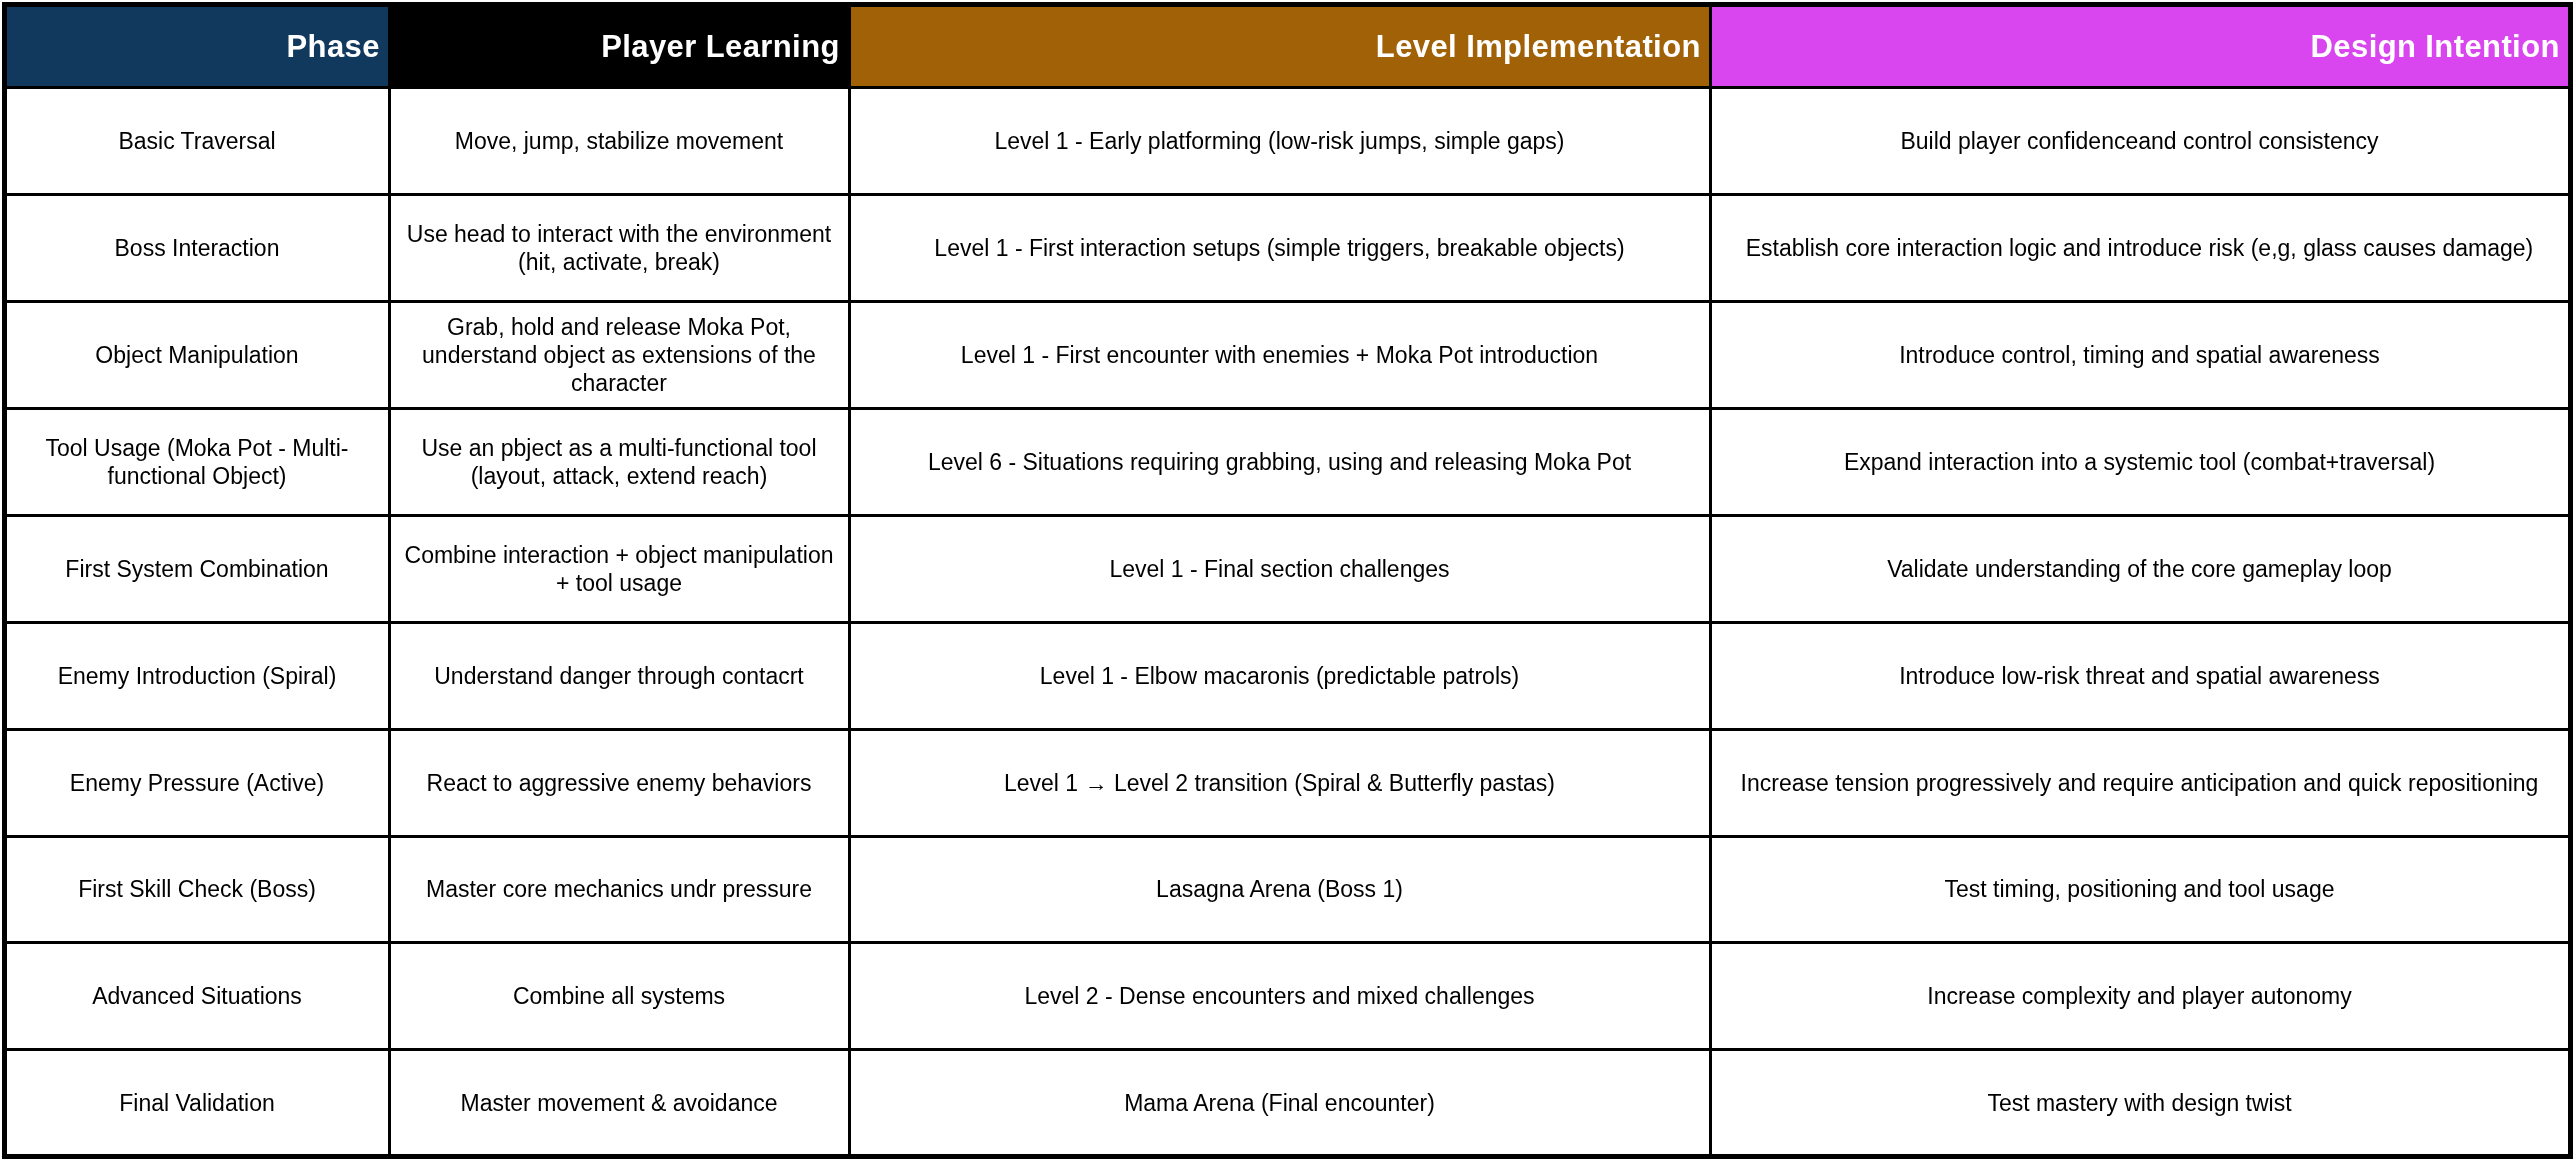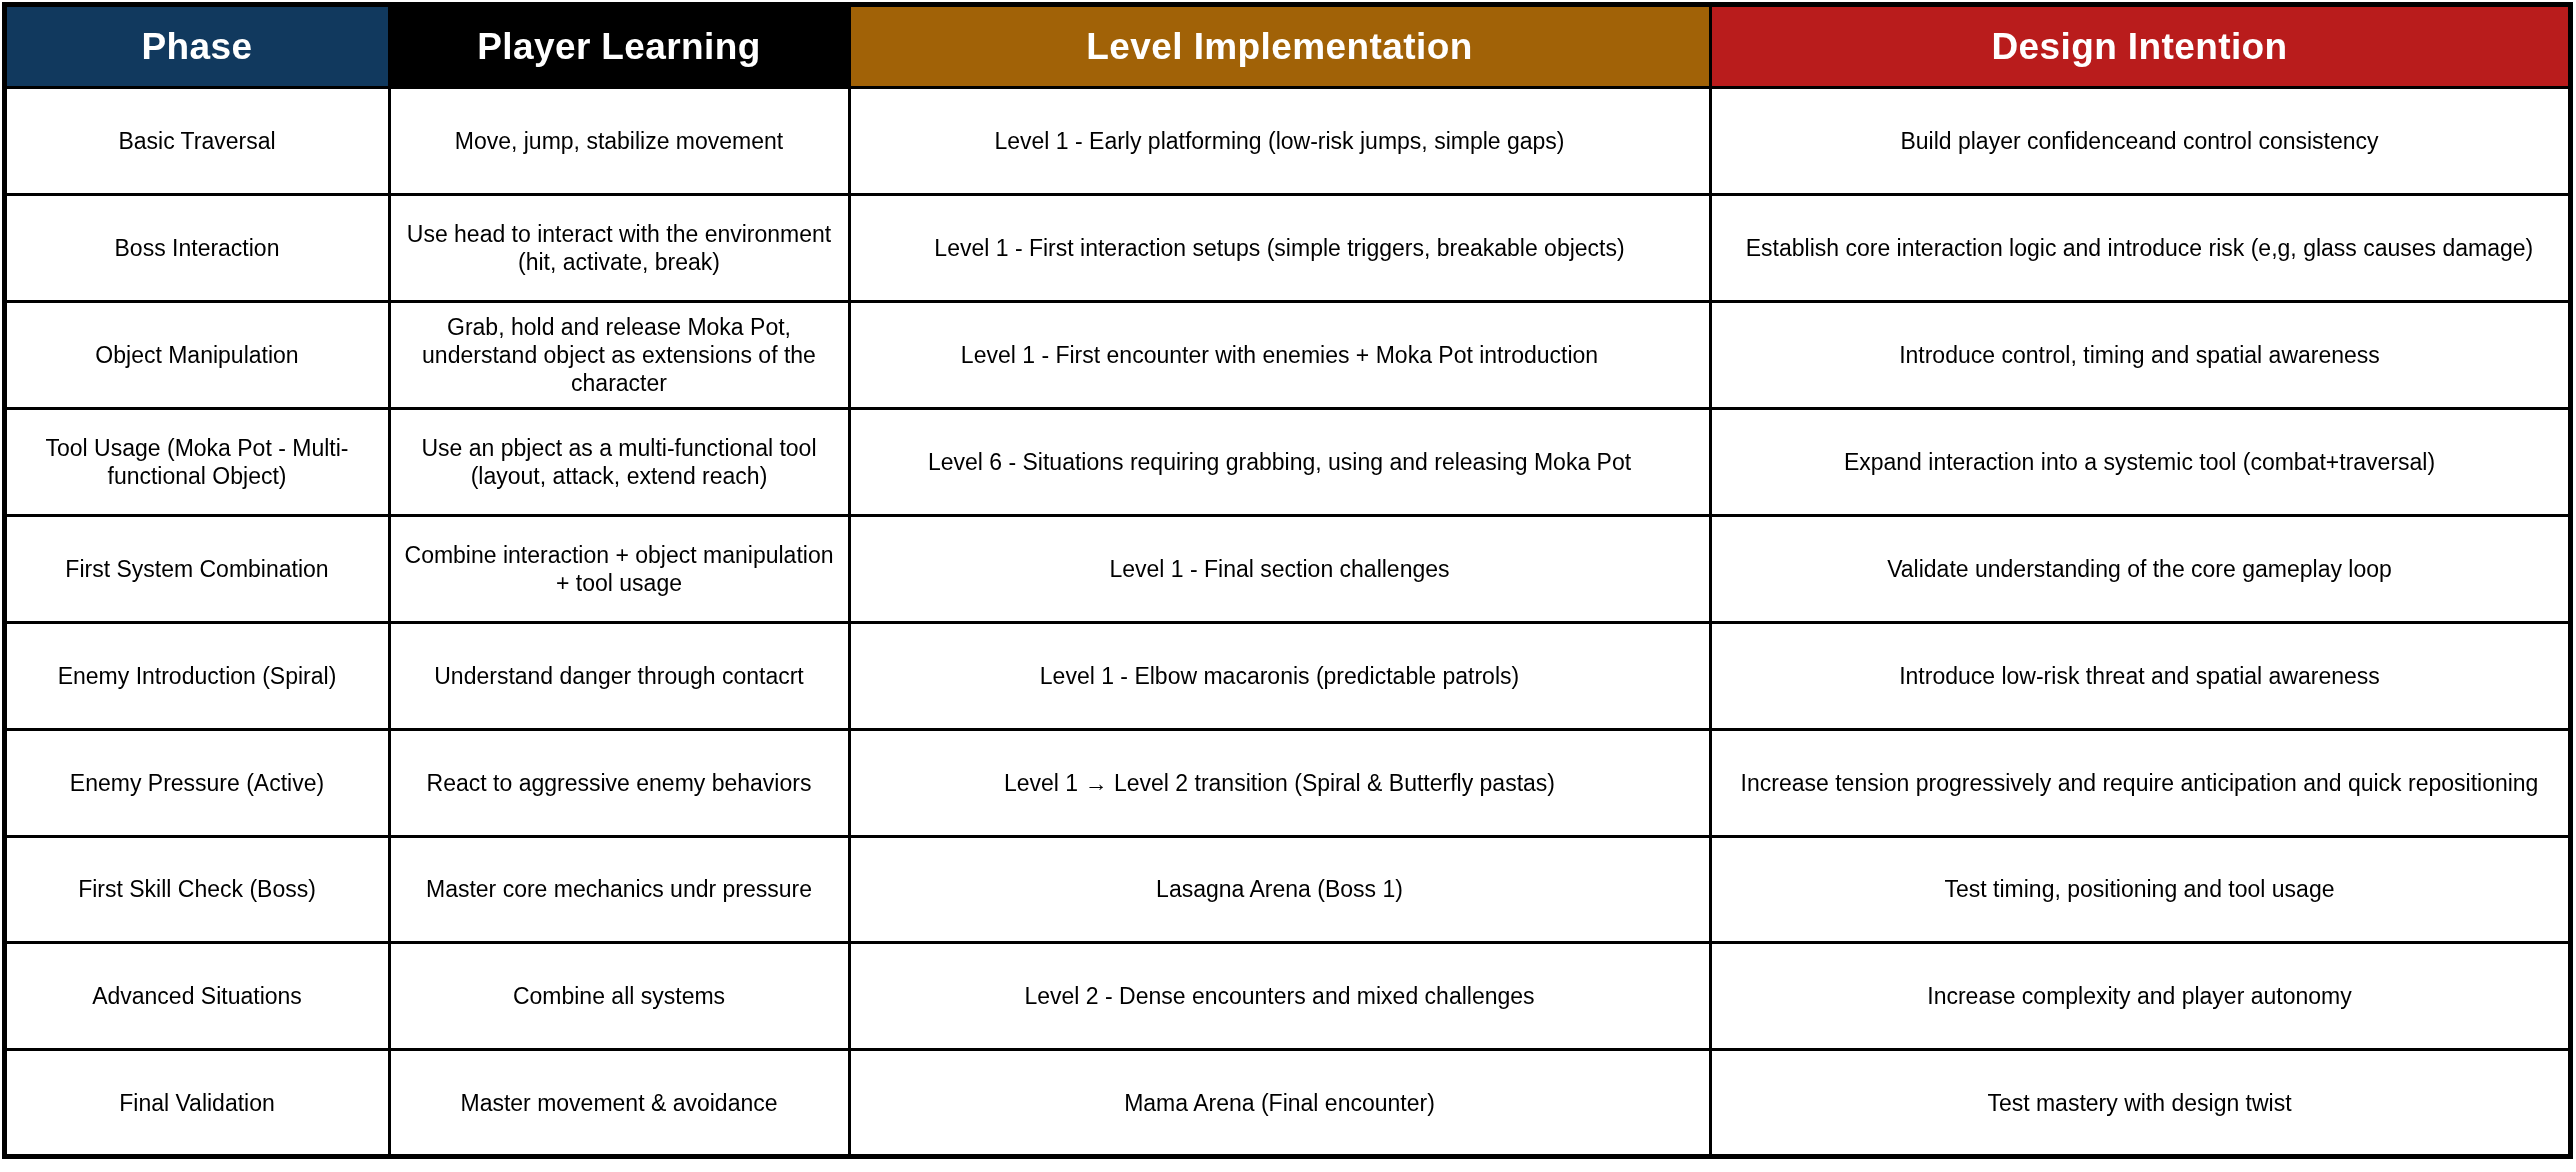--- a/index.html
+++ b/index.html
@@ -27,22 +27,23 @@
     text-align: center;
     vertical-align: middle;
     padding: 0 7.7px;
     overflow: hidden;
   }
   thead tr { height: 83px; }
   tbody tr { height: 90px; }
   th {
     color: #ffffff;
     font-weight: bold;
-    font-size: 37px;
+    font-size: 31px;
     letter-spacing: 0.4px;
+    text-align: right;
   }
   td {
     color: #000000;
     font-size: 23px;
     line-height: 1.22;
     background: #ffffff;
   }
 </style>
 </head>
 <body>
@@ -52,21 +53,21 @@
     <col class="c-phase">
       <col class="c-learn">
       <col class="c-level">
       <col class="c-intent">
   </colgroup>
   <thead>
     <tr>
       <th style="background: rgb(17, 57, 94);">Phase</th>
       <th style="background: #000000;">Player Learning</th>
       <th style="background: #a16207;">Level Implementation</th>
-      <th style="background: #b91c1c;">Design Intention</th>
+      <th style="background: #d946ef;">Design Intention</th>
     </tr>
   </thead>
   <tbody>
     <tr>
       <td>Basic Traversal</td>
       <td>Move, jump, stabilize movement</td>
       <td>Level 1 - Early platforming (low-risk jumps, simple gaps)</td>
       <td>Build player confidenceand control consistency</td>
     </tr>
     <tr>

